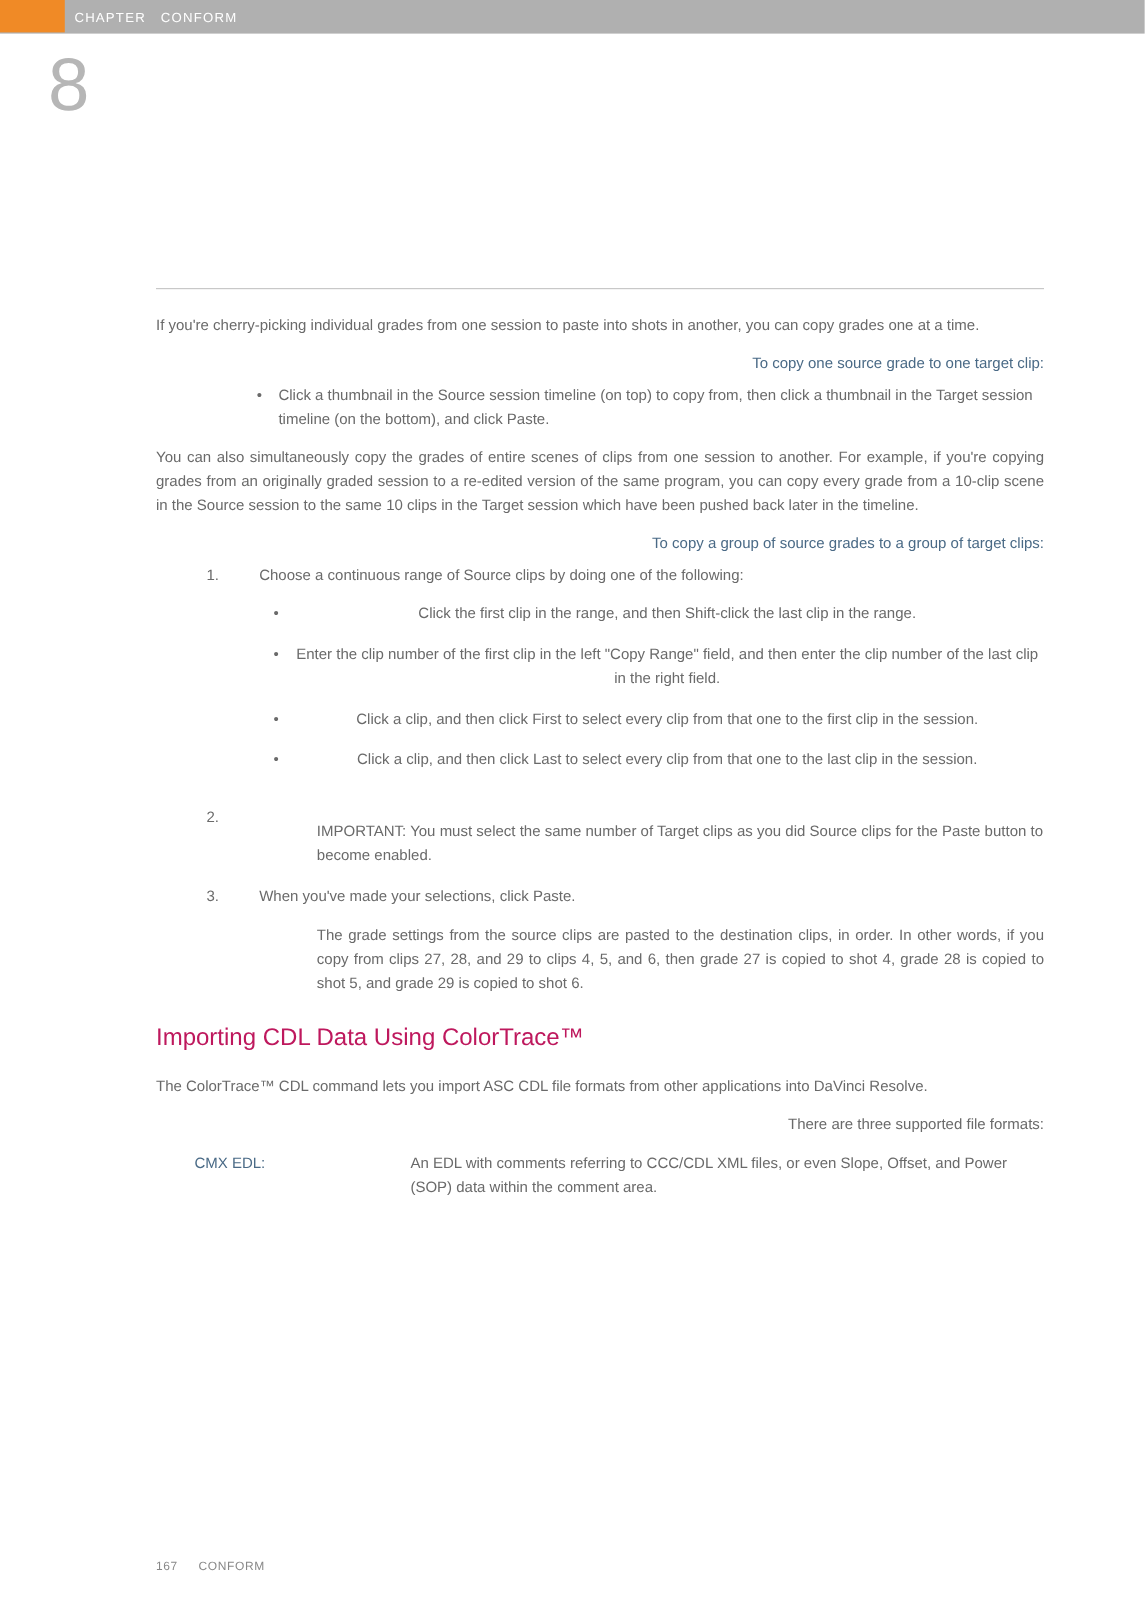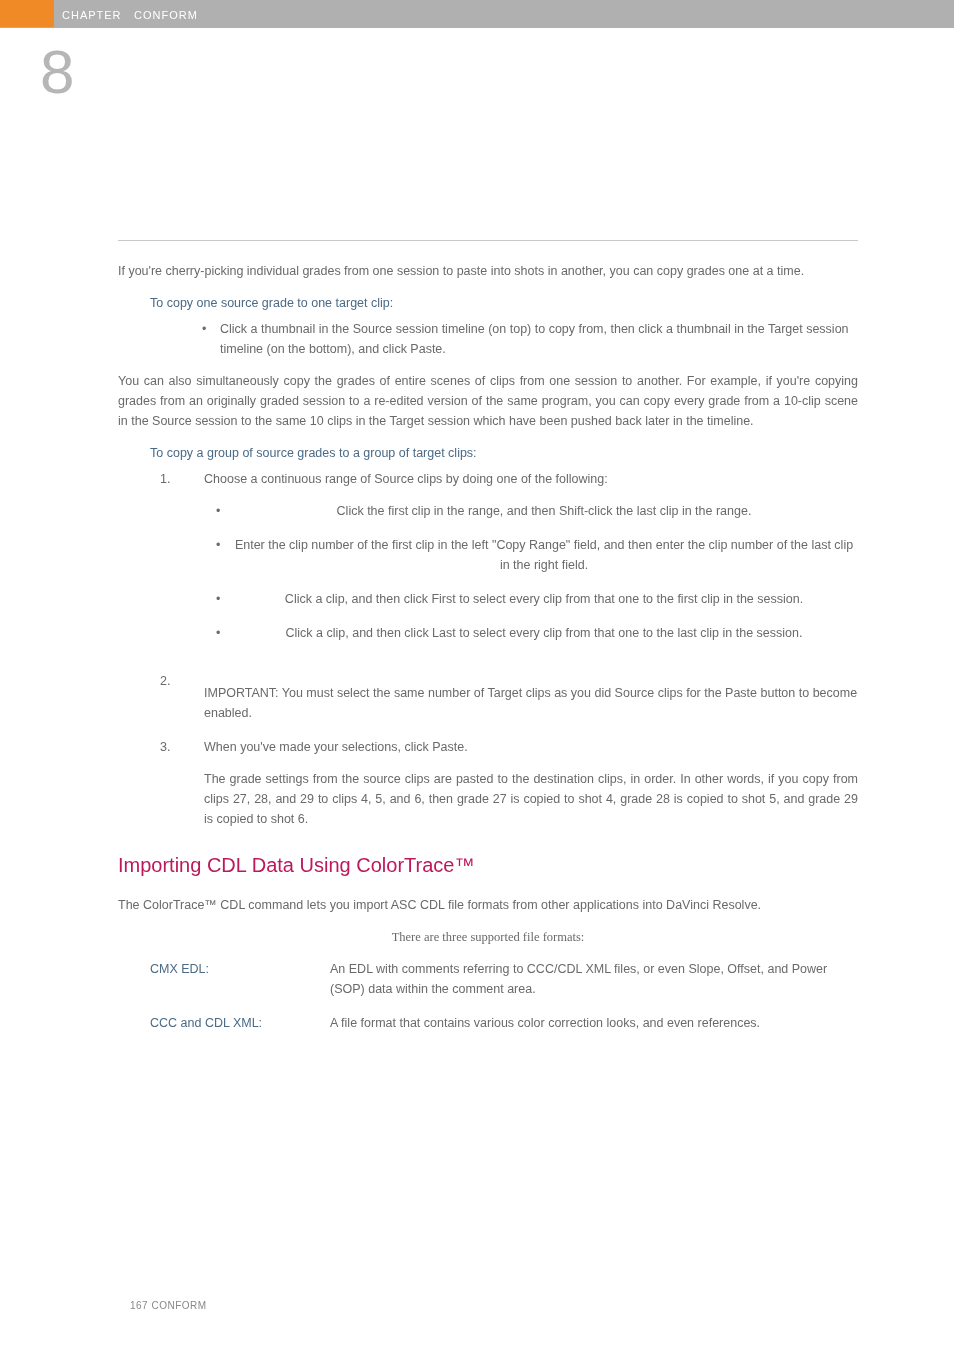--- a/index.html
+++ b/index.html
@@ -52,31 +52,32 @@
       top: 22px;
       left: 40px;
       font-size: 62px;
       font-weight: 200;
       color: #b6b6b6;
       font-family: "Helvetica Neue", Helvetica, Arial, sans-serif;
     }
     .content {
       position: absolute;
       top: 240px;
-      left: 118px;
+      left: 130px;
       width: 740px;
     }
     .content p {
       margin-bottom: 12px;
       text-align: justify;
     }
     .subhead {
       color: #4a6a86;
       margin: 10px 0 6px 32px;
       font-size: 12.5px;
+      text-align: right;
     }
     .bullet-list {
       margin-left: 84px;
       margin-bottom: 12px;
     }
     .bullet-item {
       display: flex;
       margin-bottom: 6px;
     }
     .bullet-item .dot {
@@ -111,20 +112,21 @@
     .sub-bullet .dot {
       width: 14px;
       flex-shrink: 0;
     }
     .sub-bullet .txt {
       flex: 1;
       text-align: center;
     }
     .numnote {
       margin-top: 12px;
+      margin-left: 48px;
     }
     .h2 {
       font-size: 20px;
       font-weight: 300;
       color: #be185d;
       margin: 20px 0 14px 0;
     }
     .definition-list {
       margin-left: 32px;
       margin-top: 4px;
@@ -143,21 +145,21 @@
     }
     .footer {
       position: absolute;
       bottom: 36px;
       left: 130px;
       font-size: 10px;
       color: #888;
       letter-spacing: 0.5px;
     }
     .footer .pnum {
-      margin-right: 0;
+      margin-right: 14px;
     }
     .hr {
       border: none;
       border-top: 1px solid #c8c8c8;
       margin-bottom: 20px;
     }
   </style>
 </head>
 <body>
 
@@ -225,31 +227,27 @@
         <div>When you've made your selections, click Paste.</div>
         <div class="numnote" style="text-align:justify;">The grade settings from the source clips are pasted to the destination clips, in order. In other words, if you copy from clips 27, 28, and 29 to clips 4, 5, and 6, then grade 27 is copied to shot 4, grade 28 is copied to shot 5, and grade 29 is copied to shot 6.</div>
       </div>
     </div>
 
   </div>
 
   <div class="h2">Importing CDL Data Using ColorTrace™</div>
 
   <p style="text-align:justify;">The ColorTrace™ CDL command lets you import ASC CDL file formats from other applications into DaVinci Resolve.</p>
-  <p style="text-align:center;font-family:Liberation Serif, serif;">There are three supported file formats:</p>
+  <p style="text-align:right;">There are three supported file formats:</p>
 
   <div class="definition-list">
     <div class="def-row">
       <div class="def-term">CMX EDL:</div>
       <div class="def-desc">An EDL with comments referring to CCC/CDL XML files, or even Slope, Offset, and Power (SOP) data within the comment area.</div>
     </div>
-    <div class="def-row">
-      <div class="def-term">CCC and CDL XML:</div>
-      <div class="def-desc">A file format that contains various color correction looks, and even references.</div>
-    </div>
   </div>
 
 </div>
 
 <div class="footer">
   <span class="pnum">167</span>
   <span>CONFORM</span>
 </div>
 
 </body></html>

